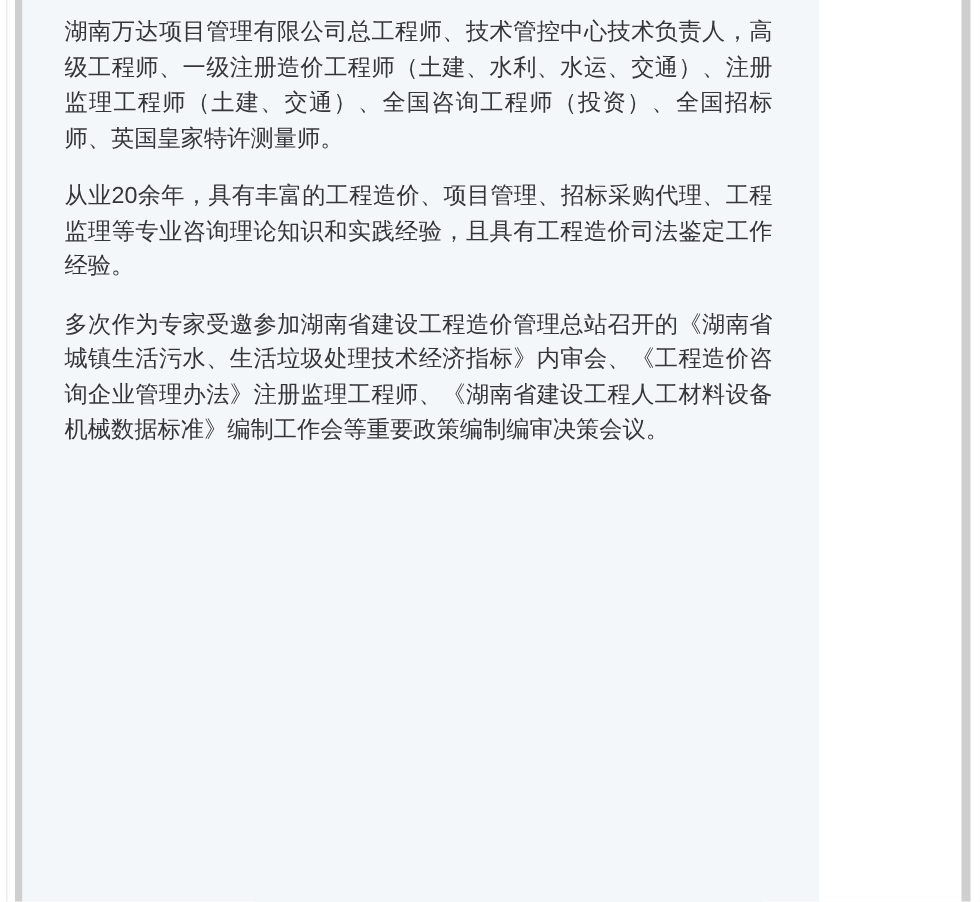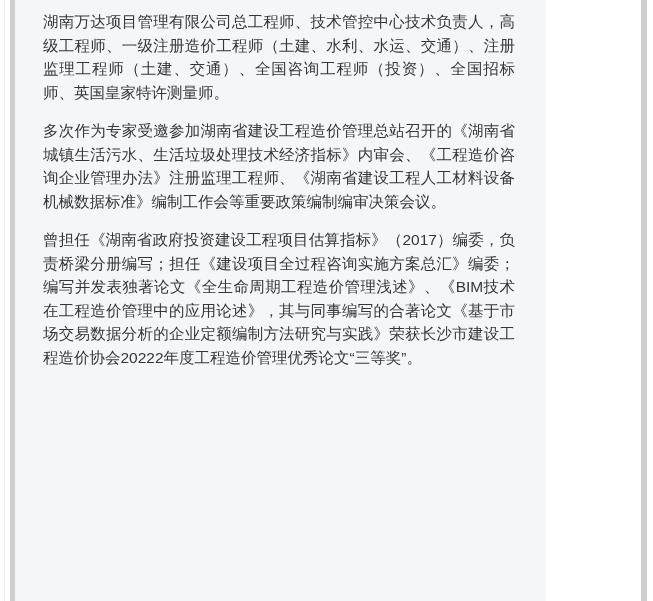--- a/index.html
+++ b/index.html
@@ -42,18 +42,18 @@
 </style>
 </head>
 <body>
 
 <div class="page">
   <div class="edge-faint"></div>
   <div class="edge-bar left"></div>
 
   <main class="panel">
     <p>湖南万达项目管理有限公司总工程师、技术管控中心技术负责人，高级工程师、一级注册造价工程师（土建、水利、水运、交通）、注册监理工程师（土建、交通）、全国咨询工程师（投资）、全国招标师、英国皇家特许测量师。</p>
+    <p>从业20余年，具有丰富的工程造价、项目管理、招标采购代理、工程监理等专业咨询理论知识和实践经验，且具有工程造价司法鉴定工作经验。</p>
     <p>多次作为专家受邀参加湖南省建设工程造价管理总站召开的《湖南省城镇生活污水、生活垃圾处理技术经济指标》内审会、《工程造价咨询企业管理办法》注册监理工程师、《湖南省建设工程人工材料设备机械数据标准》编制工作会等重要政策编制编审决策会议。</p>
-    <p>曾担任《湖南省政府投资建设工程项目估算指标》（2017）编委，负责桥梁分册编写；担任《建设项目全过程咨询实施方案总汇》编委；编写并发表独著论文《全生命周期工程造价管理浅述》、《BIM技术在工程造价管理中的应用论述》，其与同事编写的合著论文《基于市场交易数据分析的企业定额编制方法研究与实践》荣获长沙市建设工程造价协会20222年度工程造价管理优秀论文“三等奖”。</p>
   </main>
 
   <div class="edge-bar right"></div>
 </div>
 
 </body></html>

